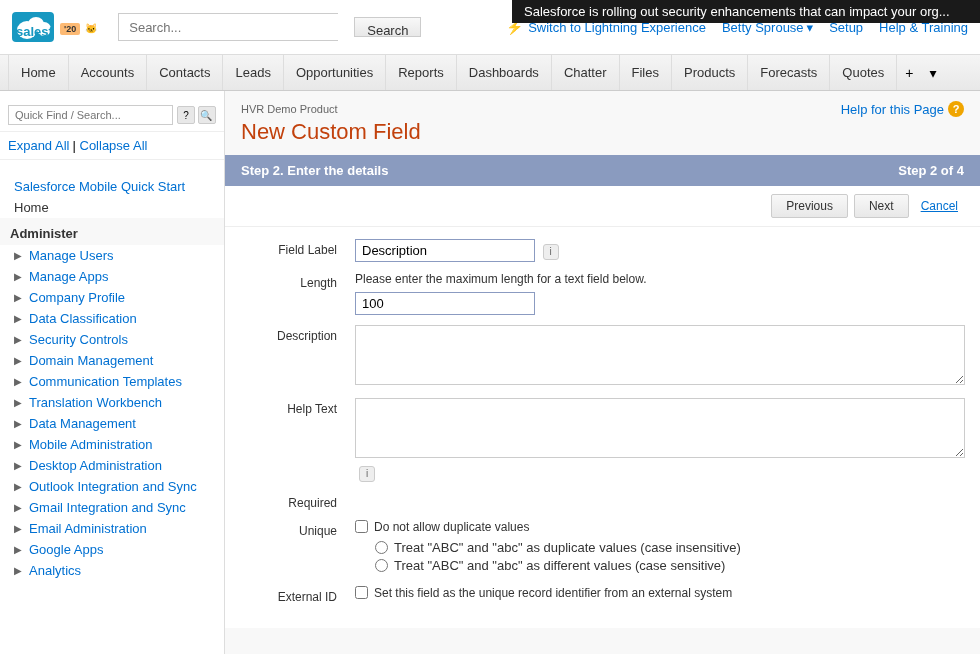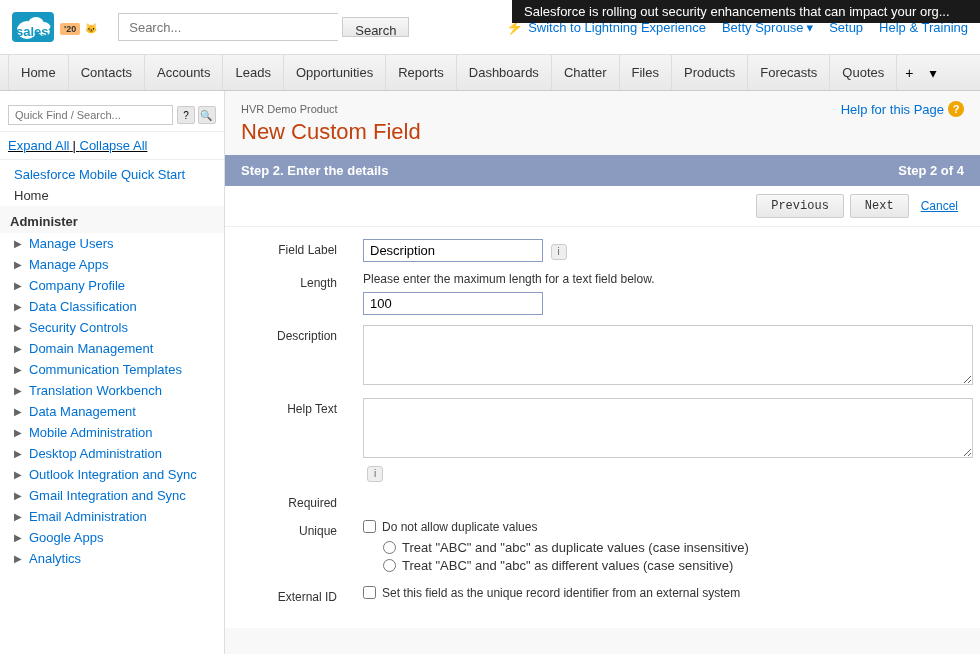--- a/index.html
+++ b/index.html
@@ -46,21 +46,21 @@
       align-items: center;
       justify-content: center;
       color: #fff;
       font-size: 10px;
       font-weight: bold;
     }
 
     .search-area {
       display: flex;
       align-items: center;
-      gap: 4px;
+      gap: 16px;
     }
 
     .search-input {
       border: 1px solid #ccc;
       border-right: none;
       padding: 5px 10px;
       width: 220px;
       height: 28px;
       font-size: 13px;
       color: #999;
@@ -193,22 +193,21 @@
       align-items: center;
       justify-content: center;
       cursor: pointer;
       font-size: 10px;
     }
 
     .sidebar-expand-links {
       padding: 2px 8px 6px;
       font-size: 11px;
       border-bottom: 1px solid #eee;
-      margin-bottom: 4px;
-      text-decoration: underline;
+      margin-bottom: 16px;
     }
 
     .sidebar-expand-links a {
       color: #0070d2;
       cursor: pointer;
       text-decoration: none;
     }
 
     .sidebar-section-title {
       font-size: 13px;
@@ -317,21 +316,20 @@
     }
 
     .btn {
       padding: 4px 14px;
       border: 1px solid #ccc;
       background: linear-gradient(to bottom, #f8f8f8, #e8e8e8);
       cursor: pointer;
       font-size: 12px;
       color: #333;
       border-radius: 2px;
-      font-family: Liberation Mono, monospace;
     }
 
     .btn-cancel {
       color: #0070d2;
       background: none;
       border: none;
       cursor: pointer;
       font-size: 12px;
       padding: 4px 6px;
       text-decoration: underline;
@@ -400,21 +398,21 @@
       display: flex;
       align-items: center;
       gap: 6px;
       margin-bottom: 3px;
       font-size: 12px;
       color: #333;
     }
 
     .form-section {
       display: flex;
-      gap: 12px;
+      gap: 4px;
       margin-bottom: 10px;
       align-items: flex-start;
     }
 
     .label-col {
       width: 110px;
       text-align: right;
       padding-right: 14px;
       font-size: 12px;
       color: #333;
@@ -473,22 +471,22 @@
       <span>Betty Sprouse</span>
       <span>▾</span>
     </div>
     <a class="header-link">Setup</a>
     <a class="header-link">Help &amp; Training</a>
   </div>
 </div>
 
 <div class="nav-bar">
   <a class="nav-item">Home</a>
+  <a class="nav-item">Accounts</a>
   <a class="nav-item">Contacts</a>
-  <a class="nav-item">Accounts</a>
   <a class="nav-item">Leads</a>
   <a class="nav-item">Opportunities</a>
   <a class="nav-item">Reports</a>
   <a class="nav-item">Dashboards</a>
   <a class="nav-item">Chatter</a>
   <a class="nav-item">Files</a>
   <a class="nav-item">Products</a>
   <a class="nav-item">Forecasts</a>
   <a class="nav-item">Quotes</a>
   <span class="nav-more">+</span>

